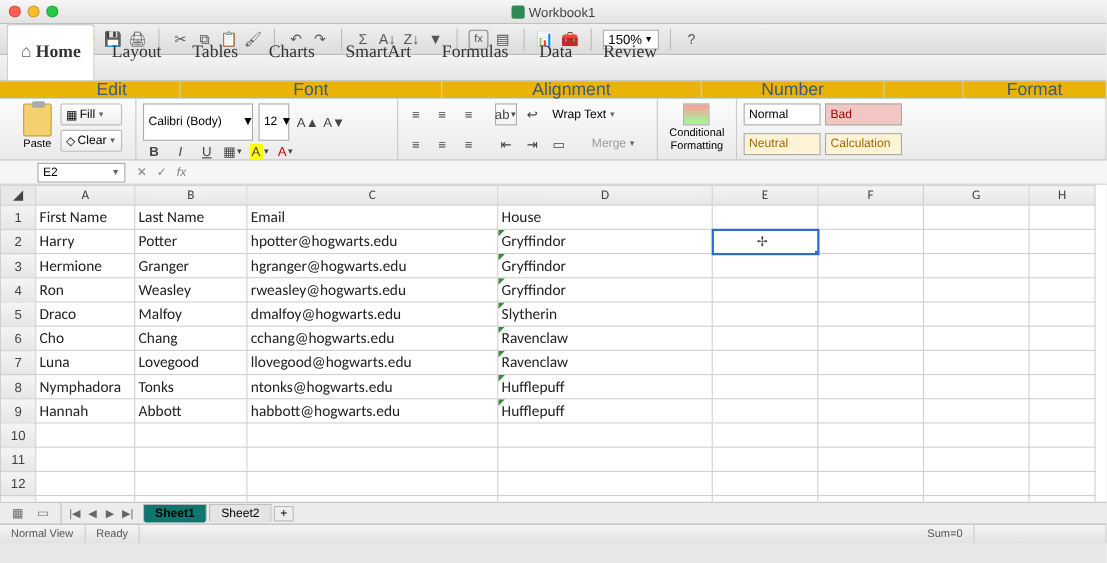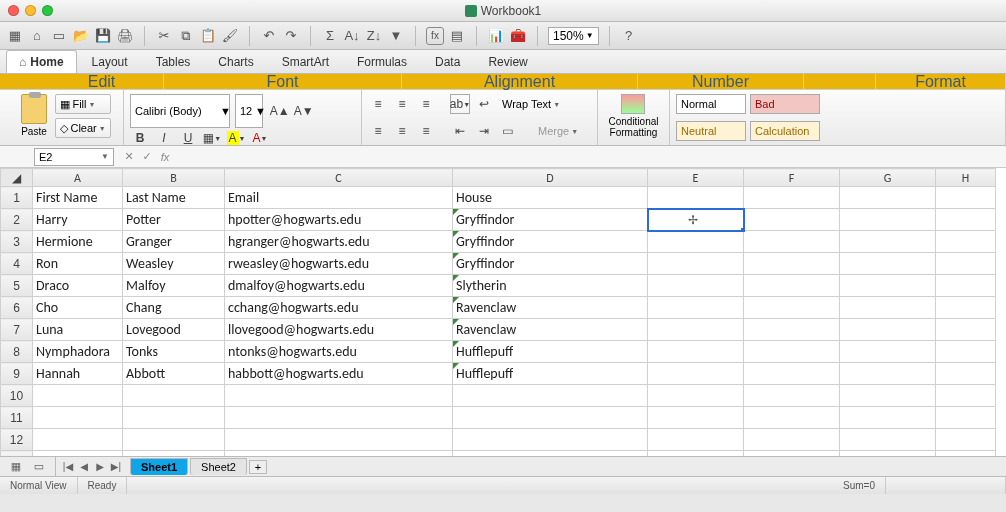--- a/index.html
+++ b/index.html
@@ -16,21 +16,21 @@
 
 .qat { height: 28px; background: linear-gradient(#f0f0f0,#dcdcdc); display:flex; align-items:center; padding: 0 6px; gap:8px; border-bottom:1px solid #bbb;}
 .qat .grp { display:flex; align-items:center; gap:4px;}
 .qat .sep { width:1px; height:20px; background:#bbb; margin:0 2px;}
 .ico { width:18px; height:18px; display:inline-flex; align-items:center; justify-content:center; font-size:13px; color:#555; cursor:pointer;}
 .zoom { font-size:12px; border:1px solid #aaa; background:#fff; padding:1px 4px; display:flex; align-items:center; gap:2px;}
 .zoom .dd{font-size:8px;}
 
 
 .ribtabs { height:24px; background:linear-gradient(#f4f4f4,#e6e6e6); display:flex; align-items:flex-end; padding-left:6px; border-bottom:1px solid #bbb;}
-.ribtab { padding:4px 12px; font-size:12px; color:#333; cursor:pointer; border:1px solid transparent; border-bottom:none; margin-right:2px; border-radius:3px 3px 0 0;}
+.ribtab { padding:16px 12px; font-size:16px; color:#333; cursor:pointer; border:1px solid transparent; border-bottom:none; margin-right:2px; border-radius:3px 3px 0 0;font-family:Liberation Serif, serif;}
 .ribtab.active { background:#fff; border-color:#bbb; font-weight:bold;}
 .ribtab .home-icn{display:inline-block; margin-right:4px; color:#666;}
 
 
 .grplabels { height:16px; background:#eab308; display:flex; border-bottom:1px solid #c8d0d8; font-size:16px; color:#3a5a7a;padding-left:40px;}
 .grplabels > div{display:flex; align-items:center; justify-content:center; border-right:1px solid #c8d0d8;}
 
 
 .ribbon { height:56px; background:linear-gradient(#fcfcfc,#eaeaea); display:flex; border-bottom:1px solid #bbb;}
 .ribgroup { border-right:1px solid #c9c9c9; padding:4px 6px; display:flex; flex-direction:column; justify-content:space-between;}
@@ -69,21 +69,21 @@
 td{position:relative;}
 .cursor-cross{position:absolute; font-size:12px; color:#555; pointer-events:none;}
 
 
 .sheetbar{height:20px; background:#ececec; display:flex; align-items:center; border-top:1px solid #bbb; font-size:11px;}
 .viewbtns{display:flex; gap:3px; padding:0 6px; border-right:1px solid #bbb; height:100%;}
 .viewbtn{width:20px; display:flex; align-items:center; justify-content:center; cursor:pointer; color:#666;}
 .navbtns{display:flex; gap:0; padding:0 4px;}
 .navbtn{width:16px; text-align:center; cursor:pointer; color:#666; font-size:10px;}
 .sheettab{padding:2px 10px; background:#fff; border:1px solid #bbb; border-bottom:none; margin-left:2px; cursor:pointer; border-radius:0 0 3px 3px;}
-.sheettab.active{font-weight:bold; background:#0ea5e9;}
+.sheettab.active{font-weight:bold; background:#0f766e;}
 .sheettab.inactive{background:#e4e4e4;}
 .addsheet{width:18px; text-align:center; cursor:pointer; border:1px solid #bbb; margin-left:2px; background:#eee;}
 
 
 .status{height:18px; background:linear-gradient(#f4f4f4,#e2e2e2); display:flex; align-items:center; font-size:10px; color:#555; border-top:1px solid #bbb;}
 .status > div{padding:0 10px; border-right:1px solid #ccc; height:100%; display:flex; align-items:center;}
 .status .sum{margin-left:auto;}
 </style>
 </head>
 <body>

